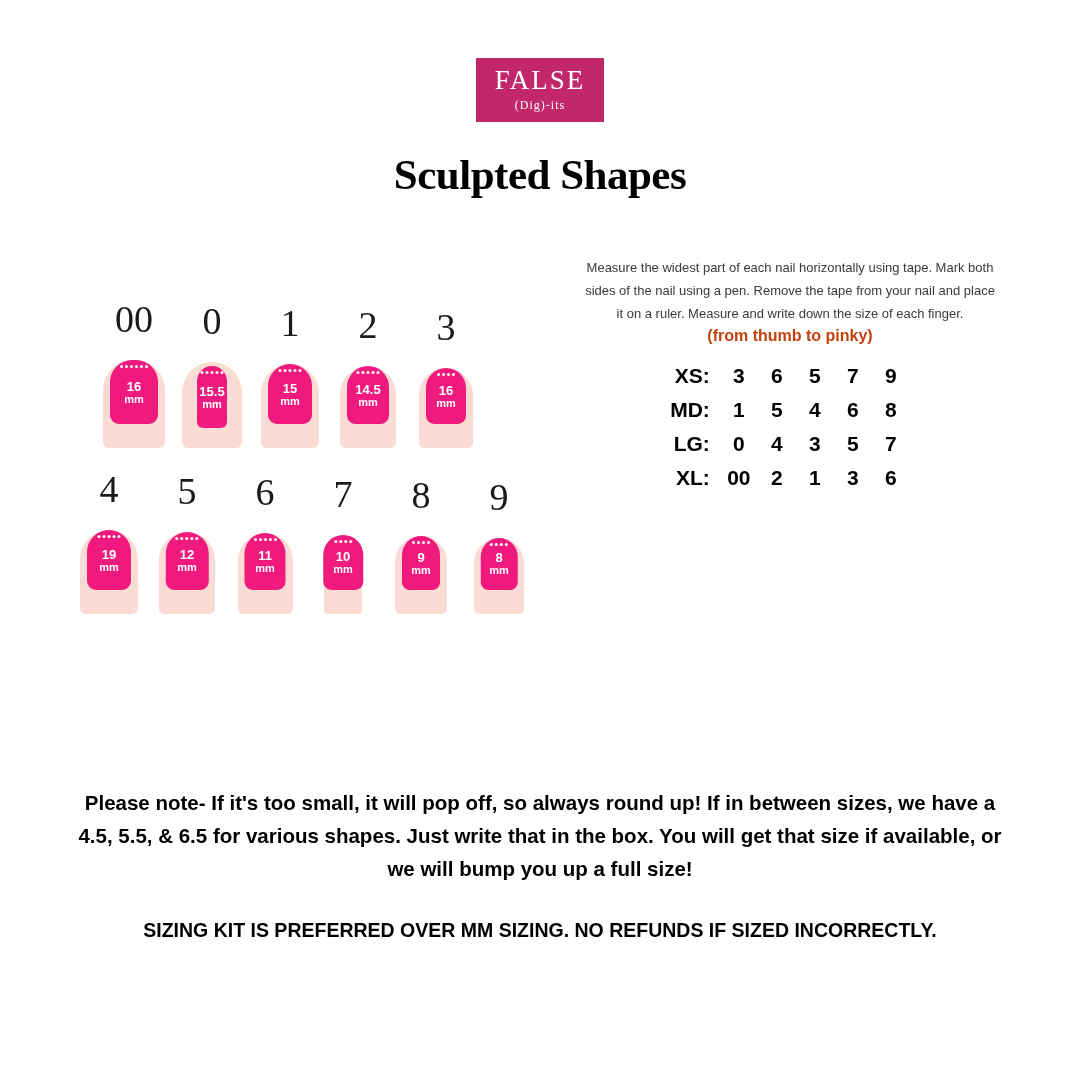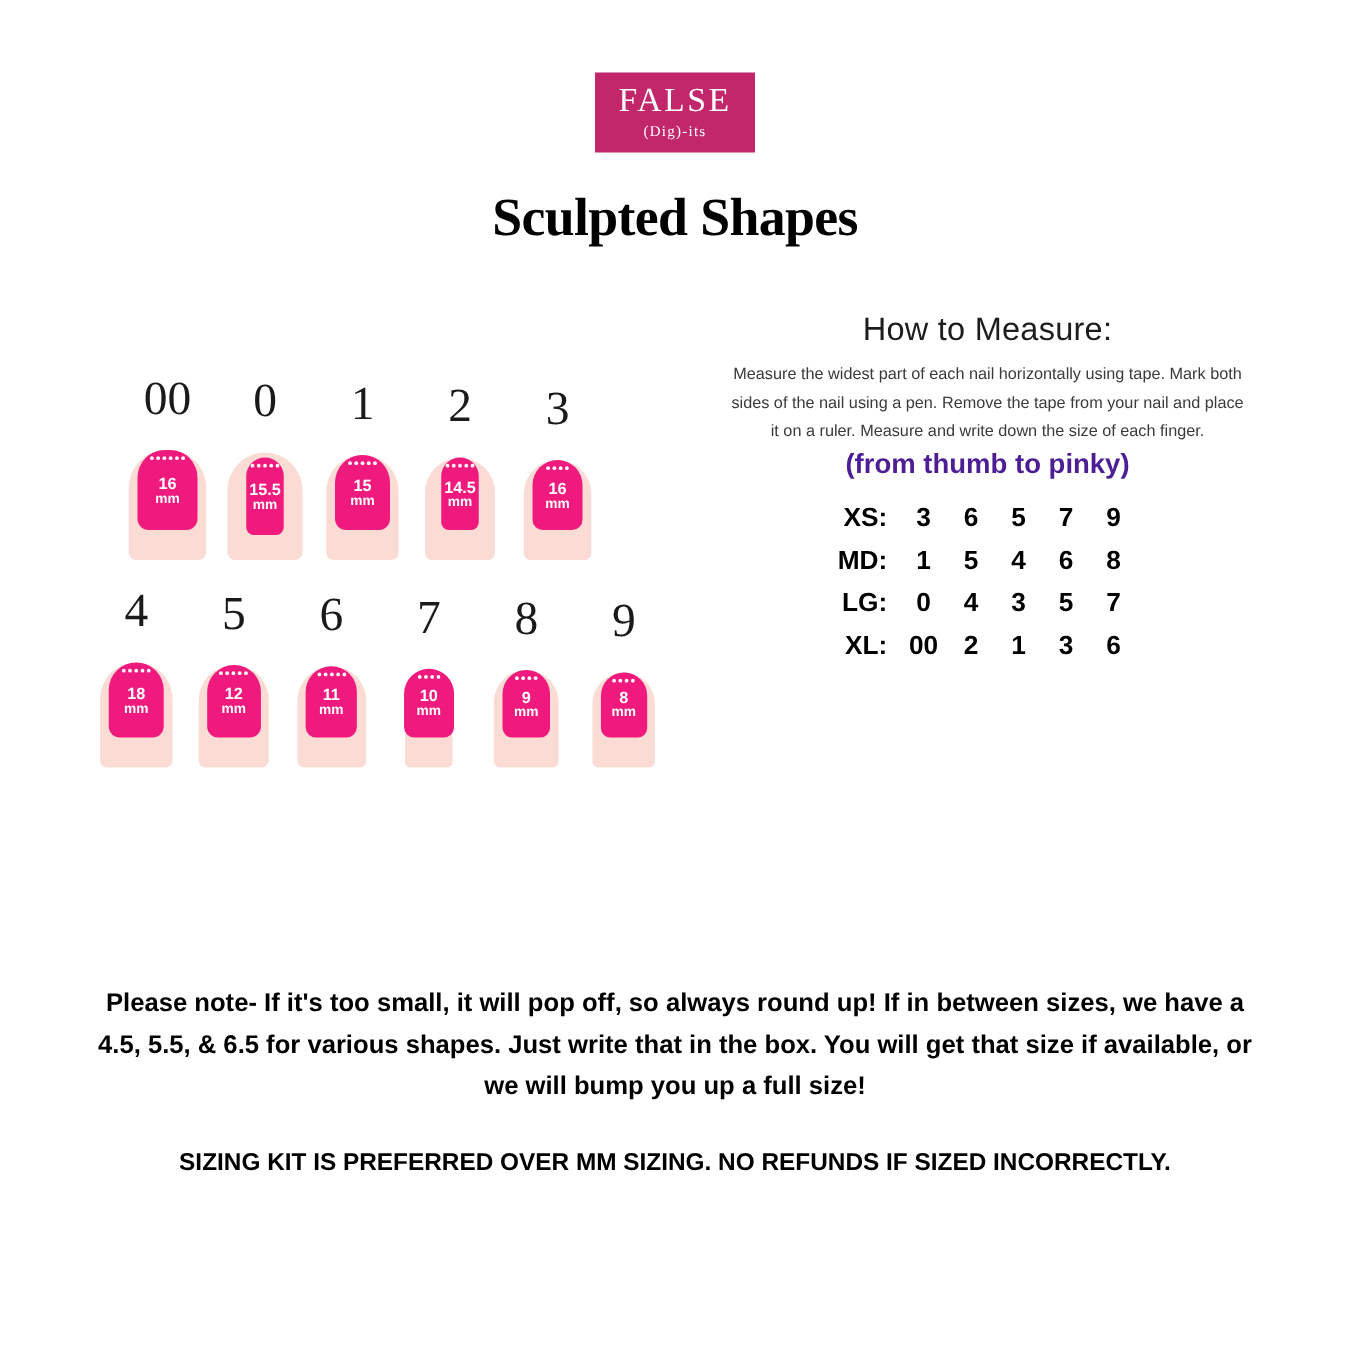--- a/index.html
+++ b/index.html
@@ -145,24 +145,24 @@
     color: #3a3a3a;
     padding: 0 14px;
   }
   .std-h {
     margin-top: 26px;
     font-size: 28px;
     font-weight: bold;
     color: #000;
   }
   .std-sub {
-    font-size: 22px;
+    font-size: 16px;
     font-weight: bold;
     margin-top: 2px;
-    color: #4c1d95;
+    color: #c2410c;
   }
   .size-table {
     margin: 14px auto 0 auto;
     border-collapse: collapse;
     font-weight: bold;
     font-size: 21px;
     color: #000;
   }
   .size-table td {
     padding: 5px 0;
@@ -260,21 +260,21 @@
               <i></i>
               <i></i>
               <i></i>
             </div>
           </div>
         </div>
       </div>
       <div class="nail-cell" style="width: 78px;">
         <div class="nail-num">2</div>
         <div class="finger" style="width: 56px; height: 82px;">
-          <div class="plate" style="width: 30px; height: 58px; top: 0px;">
+          <div class="plate" style="width: 42px; height: 58px; top: 0px;">
             <div class="mm-val">14.5</div>
             <div class="mm-unit">mm</div>
             <div class="cuticle">
               <i></i>
               <i></i>
               <i></i>
               <i></i>
               <i></i>
             </div>
           </div>
@@ -294,21 +294,21 @@
             </div>
           </div>
         </div>
       </div>
     </div>
   <div class="nail-row row2" id="row2">
       <div class="nail-cell" style="width: 78px;">
         <div class="nail-num">4</div>
         <div class="finger" style="width: 58px; height: 84px;">
           <div class="plate" style="width: 44px; height: 60px; top: 0px;">
-            <div class="mm-val">18</div>
+            <div class="mm-val">19</div>
             <div class="mm-unit">mm</div>
             <div class="cuticle">
               <i></i>
               <i></i>
               <i></i>
               <i></i>
               <i></i>
             </div>
           </div>
         </div>
@@ -387,21 +387,20 @@
               <i></i>
               <i></i>
             </div>
           </div>
         </div>
       </div>
     </div>
 </div>
 
 <div class="right">
-  <div class="measure-h">How to Measure:</div>
   <div class="measure-p">Measure the widest part of each nail horizontally using tape. Mark both sides of the nail using a pen. Remove the tape from your nail and place it on a ruler. Measure and write down the size of each finger.</div>
 
   <div class="std-sub">(from thumb to pinky)</div>
 
   <table class="size-table">
     <tbody id="size-rows">
         <tr>
           <td class="lbl">XS:</td>
           <td class="v">3</td>
           <td class="v">6</td>

